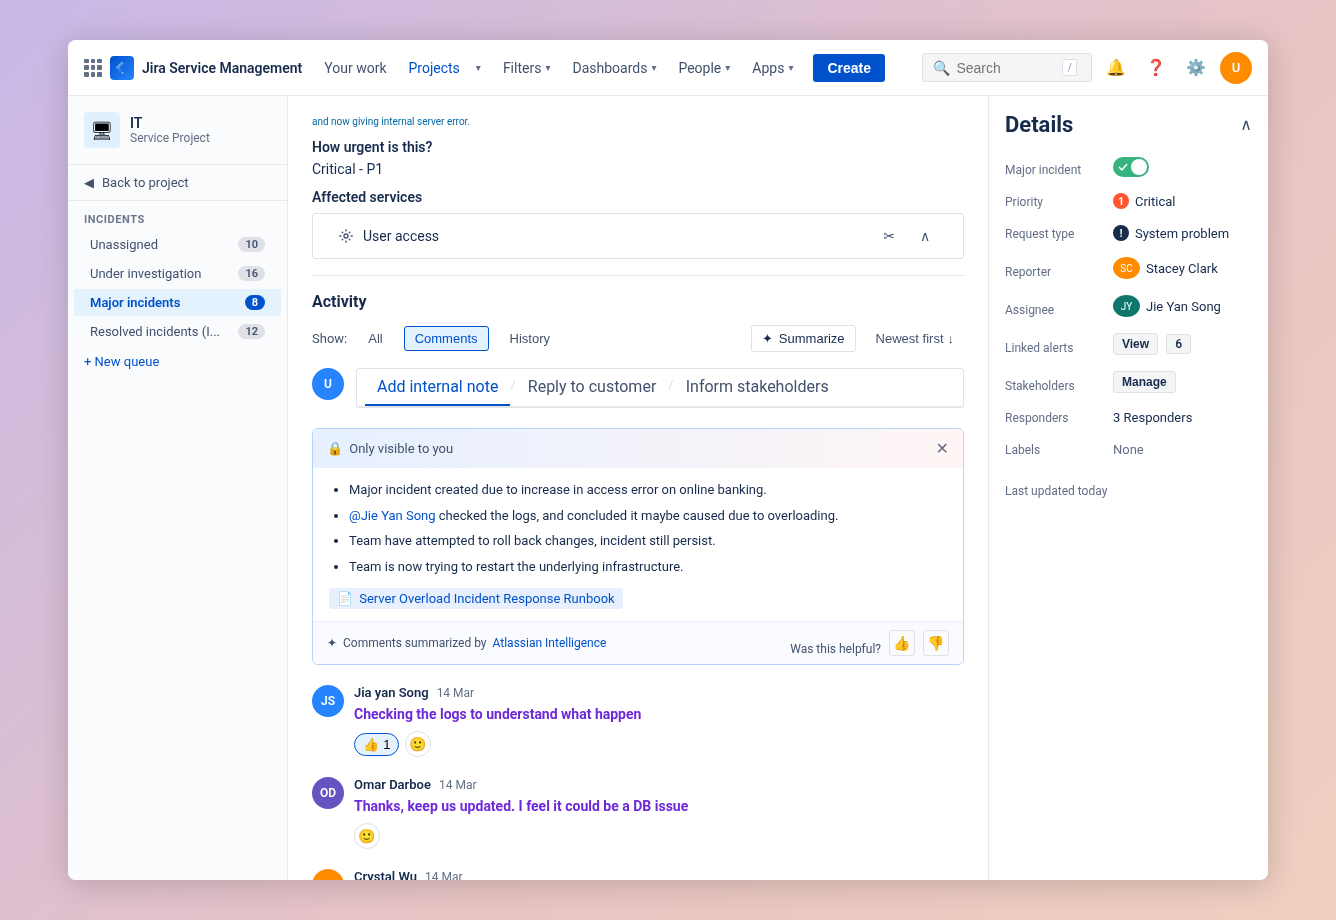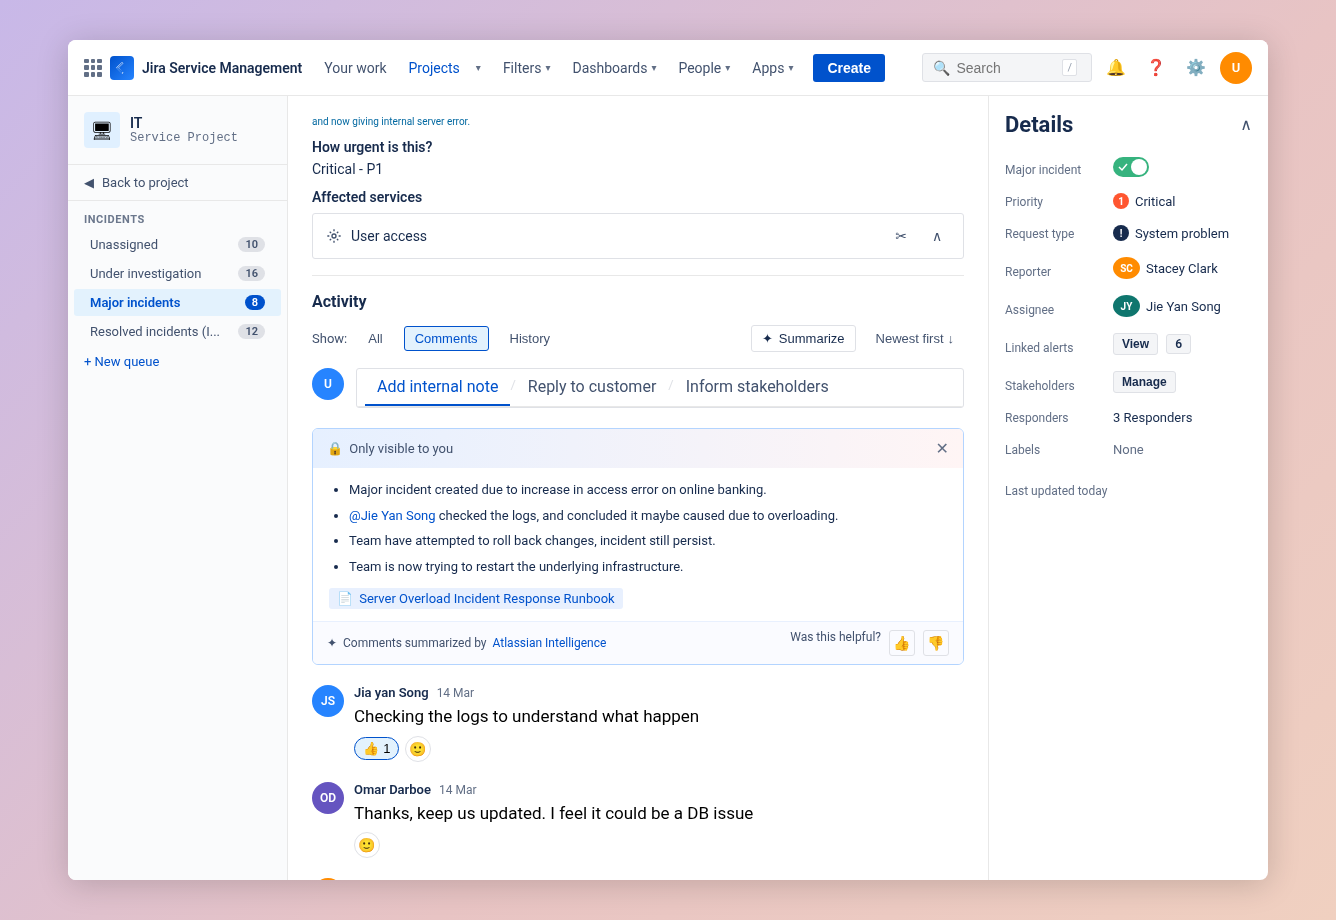--- a/index.html
+++ b/index.html
@@ -182,21 +182,21 @@
       height: 36px;
       background: #e0f0ff;
       border-radius: 4px;
       display: flex;
       align-items: center;
       justify-content: center;
       font-size: 18px;
     }
     .project-info { flex: 1; }
     .project-name { font-size: 14px; font-weight: 600; color: #172b4d; }
-    .project-type { font-size: 12px; color: #626f86; font-family: Liberation Mono, monospace; }
+    .project-type { font-size: 12px; color: #626f86; }
     .back-btn {
       display: flex;
       align-items: center;
       gap: 8px;
       padding: 10px 16px;
       font-size: 13px;
       color: #42526e;
       cursor: pointer;
       border-bottom: 1px solid #e8e8e8;
     }
@@ -249,21 +249,21 @@
       border-bottom: 1px solid #e8e8e8;
       margin-bottom: 16px;
     }
     .desc-text { color: #0369a1; font-size: 10px; margin-bottom: 12px; }
     .desc-question { font-weight: 600; color: #172b4d; margin-bottom: 6px; }
     .desc-answer { color: #172b4d; font-size: 14px; margin-bottom: 12px; }
     .affected-label { font-weight: 600; color: #172b4d; margin-bottom: 8px; }
     .affected-service {
       border: 1px solid #dfe1e6;
       border-radius: 3px;
-      padding: 8px 12px;
+      padding: 8px 24px;
       display: flex;
       align-items: center;
       justify-content: space-between;
     }
     .affected-service-name {
       display: flex;
       align-items: center;
       gap: 8px;
       font-size: 14px;
       color: #172b4d;
@@ -426,21 +426,21 @@
     .ai-footer-left {
       display: flex;
       align-items: center;
       gap: 6px;
       font-size: 12px;
       color: #42526e;
     }
     .ai-footer-left .ai-link { color: #0052cc; cursor: pointer; }
     .ai-helpful {
       display: flex;
-      align-items: flex-start;
+      align-items: flex-end;
       gap: 8px;
       font-size: 12px;
       color: #42526e;
     }
     .helpful-btn {
       width: 26px; height: 26px;
       border: 1px solid #dfe1e6;
       border-radius: 3px;
       display: flex;
       align-items: center;
@@ -470,21 +470,21 @@
     }
     .comment-body { flex: 1; }
     .comment-meta {
       display: flex;
       align-items: baseline;
       gap: 8px;
       margin-bottom: 4px;
     }
     .comment-author { font-size: 13px; font-weight: 600; color: #172b4d; }
     .comment-date { font-size: 12px; color: #626f86; }
-    .comment-text { font-size: 17px; color: #000000; margin-bottom: 6px; line-height: 1.5; }
+    .comment-text { font-size: 14px; color: #6d28d9; margin-bottom: 6px; line-height: 1.5; font-weight: bold; }
     .comment-reactions {
       display: flex;
       gap: 6px;
       align-items: center;
     }
     .reaction-btn {
       display: flex;
       align-items: center;
       gap: 4px;
       padding: 3px 8px;
@@ -584,21 +584,21 @@
     }
     .user-avatar-sm {
       width: 27px; height: 22px;
       border-radius: 50%;
       background: #ff8b00;
       display: flex;
       align-items: center;
       justify-content: center;
       color: #fff;
       font-size: 10px;
-      font-weight: 700;
+      font-weight: 400;
       overflow: hidden;
     }
     .view-btn {
       background: #f4f5f7;
       border: 1px solid #dfe1e6;
       border-radius: 3px;
       padding: 3px 8px;
       font-size: 12px;
       color: #172b4d;
       cursor: pointer;

